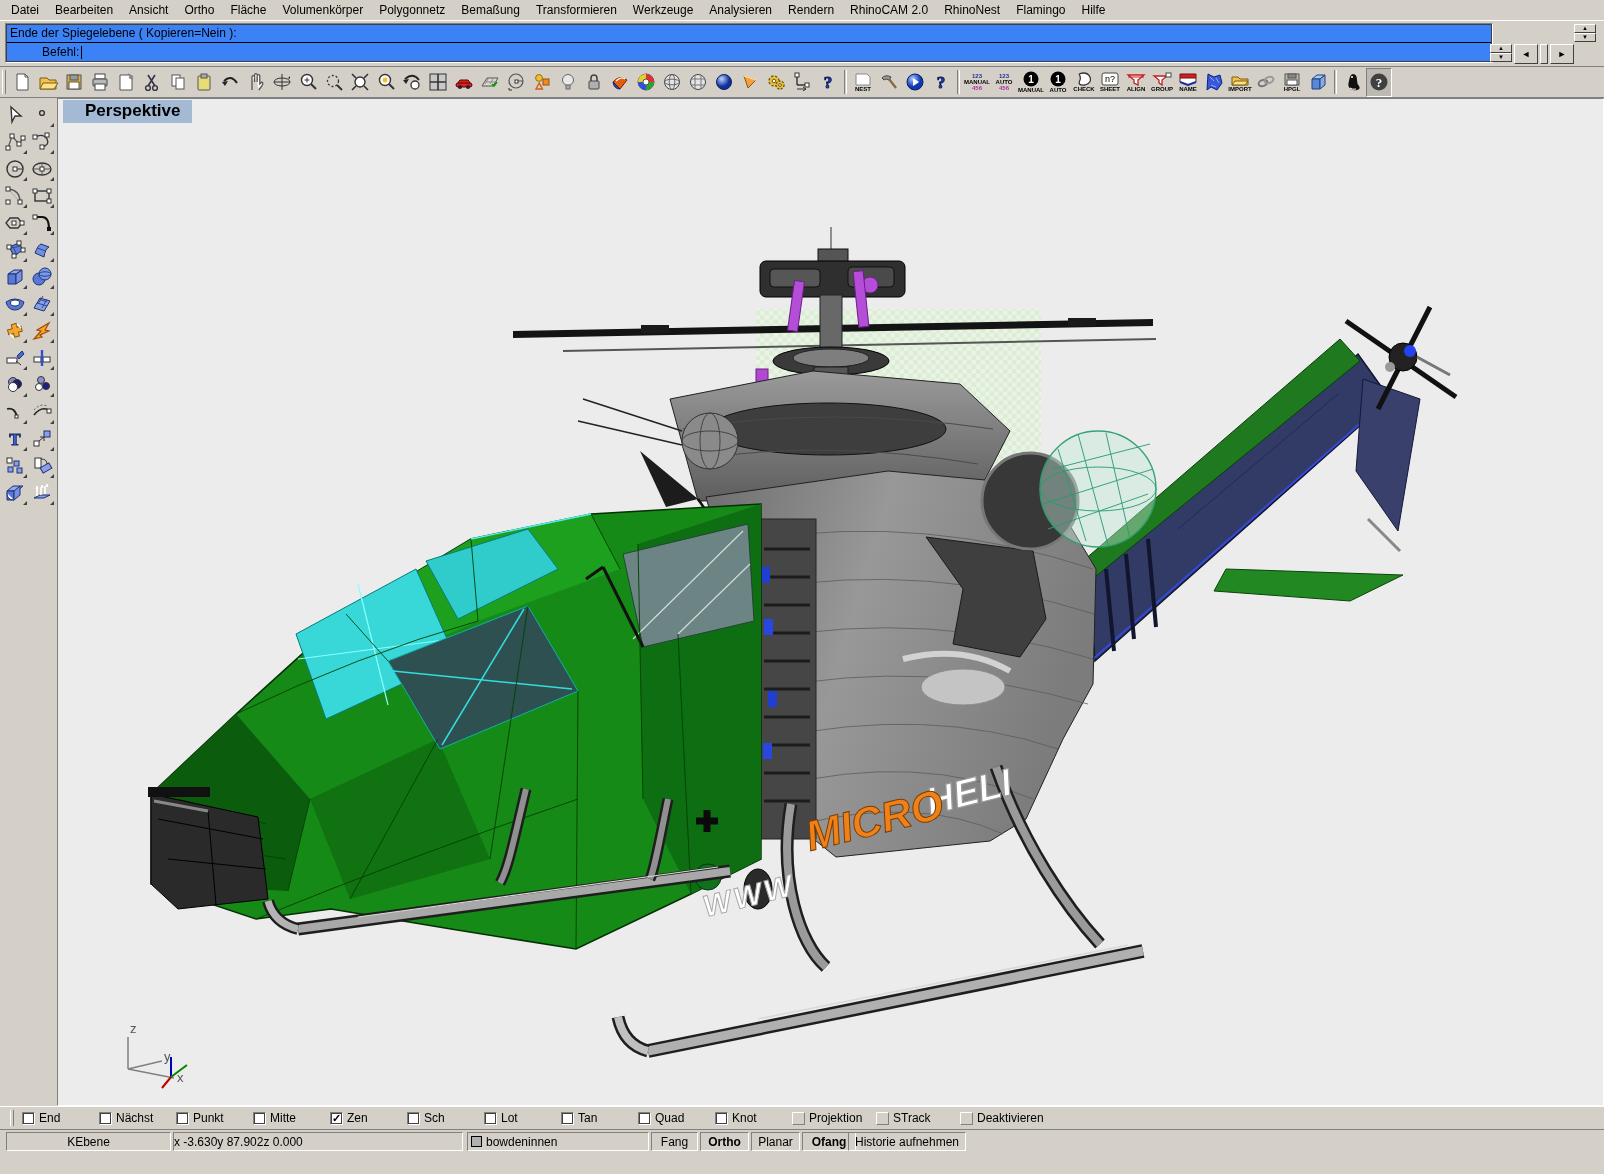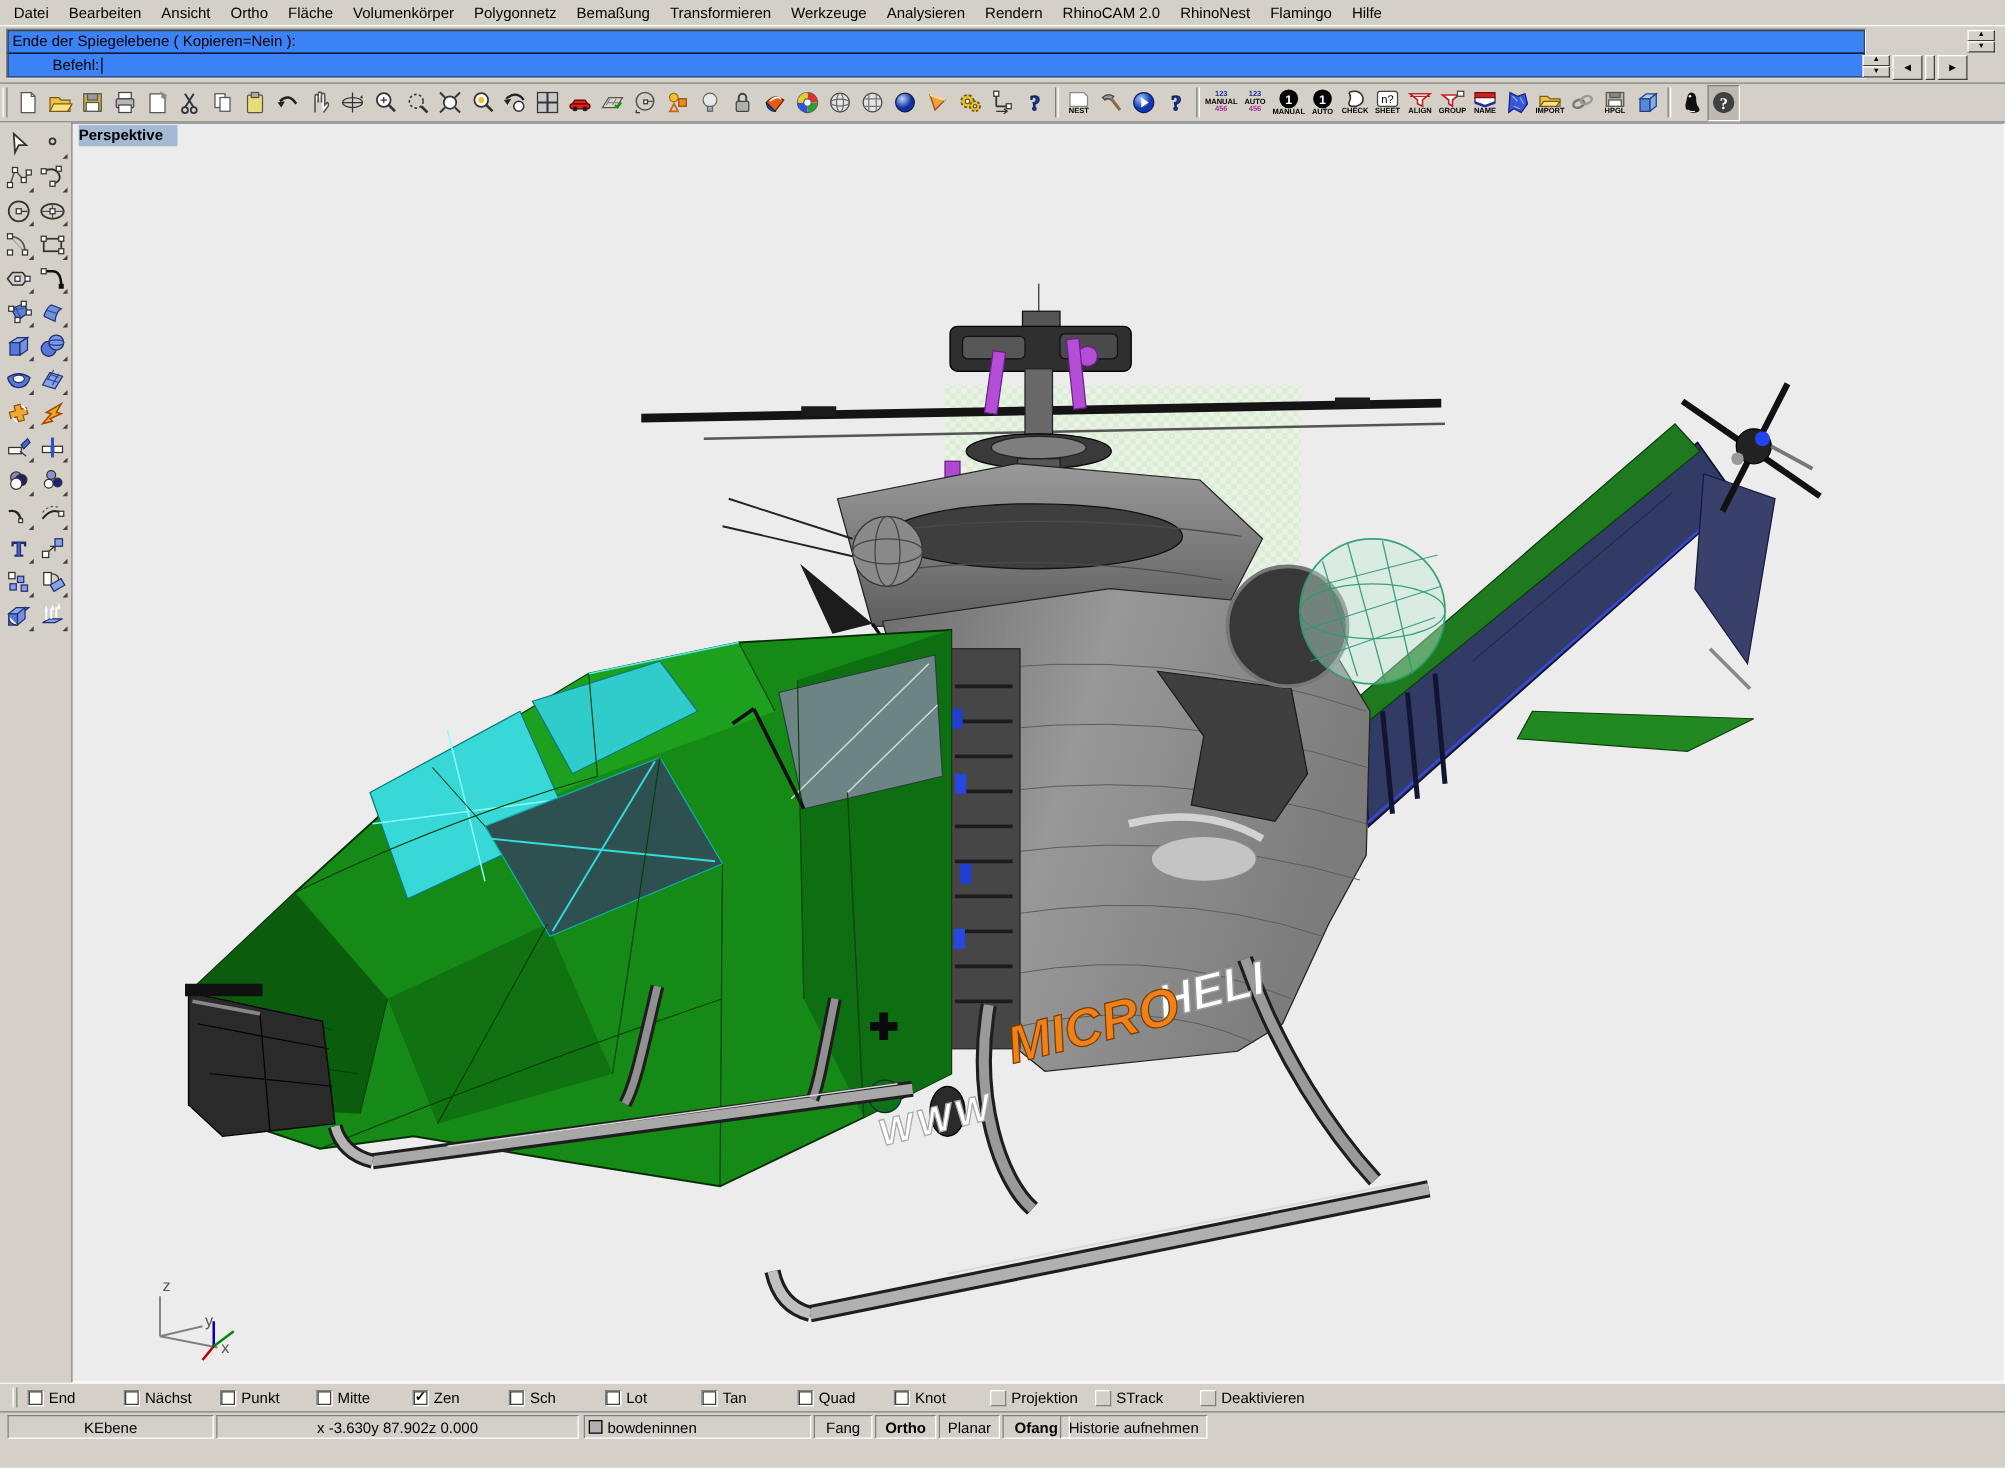--- a/index.html
+++ b/index.html
@@ -55,22 +55,22 @@
   
   .main { display:flex; height:1008px; }
   .sidebar { width:57px; background:#d4d0c8; padding-top:4px; display:grid;
     grid-template-columns:26px 26px; gap:1px; justify-content:center; align-content:start; }
   .si { width:26px; height:26px; display:flex; align-items:center; justify-content:center; position:relative; }
   .fo::after { content:""; position:absolute; right:1px; bottom:1px; border-left:4px solid transparent;
     border-bottom:4px solid #404040; }
 
   .viewport { position:relative; flex:1; background:#ececec; border:1px solid;
     border-color:#808080 #fff #fff #808080; overflow:hidden; }
-  .vplabel { position:absolute; top:1px; left:5px; background:#a3b9d4; padding:1px 12px 2px 0;
-    font-size:12px; font-weight:bold; z-index:5; }
+  .vplabel { position:absolute; top:1px; left:5px; background:#a3b9d4; padding:1px 12px 2px 22px;
+    font-size:17px; font-weight:bold; z-index:5; }
   .vpsvg { position:absolute; left:0; top:0; }
 
   
   .osnap { height:23px; display:flex; align-items:center; padding-left:10px; border-top:1px solid #fff; }
   .osgrip { width:4px; height:16px; border-left:1px solid #fff; border-right:1px solid #808080; margin-right:8px; }
   .os { width:77px; display:flex; align-items:center; font-size:12px; }
   .os.wide { width:84px; }
   .cb { width:13px; height:13px; background:#fff; border:1px solid; border-color:#808080 #fff #fff #808080;
     outline:1px solid #404040; outline-offset:-2px; margin-right:4px; font-size:11px; line-height:11px;
     text-align:center; font-weight:bold; }
@@ -917,21 +917,21 @@
     <label class="os wide">
         <span class="cb btnbox"></span>
         <span>Deaktivieren</span>
       </label>
   </div>
 
   <div class="statusbar">
     <div class="sb-pane" style="left:6px; width:165px;">
         <span>KEbene</span>
       </div>
-    <div class="sb-pane" style="left:173px; width:290px; justify-content:center;">
+    <div class="sb-pane" style="left:173px; width:290px; justify-content:flex-start;">
       <span>x -3.630</span>
       <span>y 87.902</span>
       <span>z 0.000</span>
     </div>
     <div class="sb-pane" style="left:467px; width:182px; justify-content:flex-start;">
       <span class="swatch"></span>
       <span>bowdeninnen</span>
     </div>
     <div class="sb-pane" style="left:651px; width:47px;">
         <span>Fang</span>

